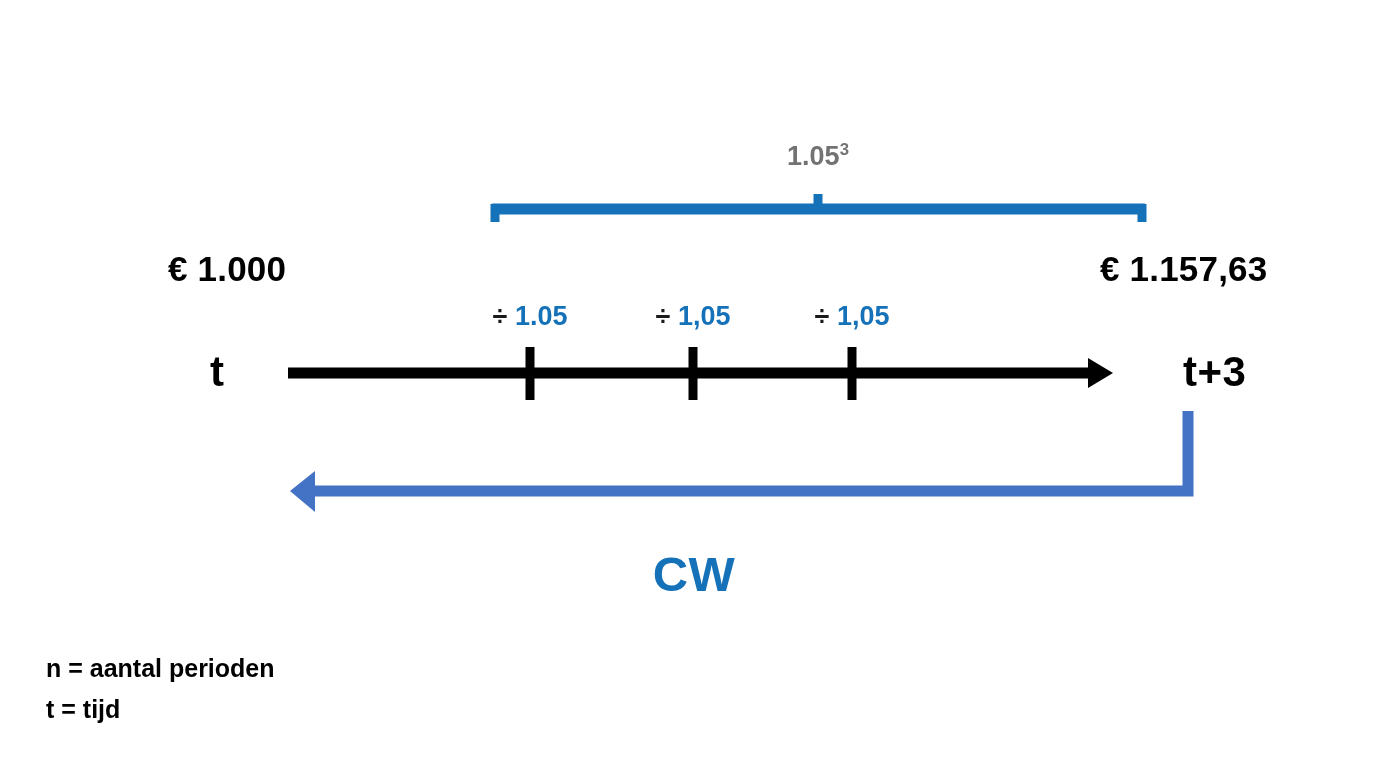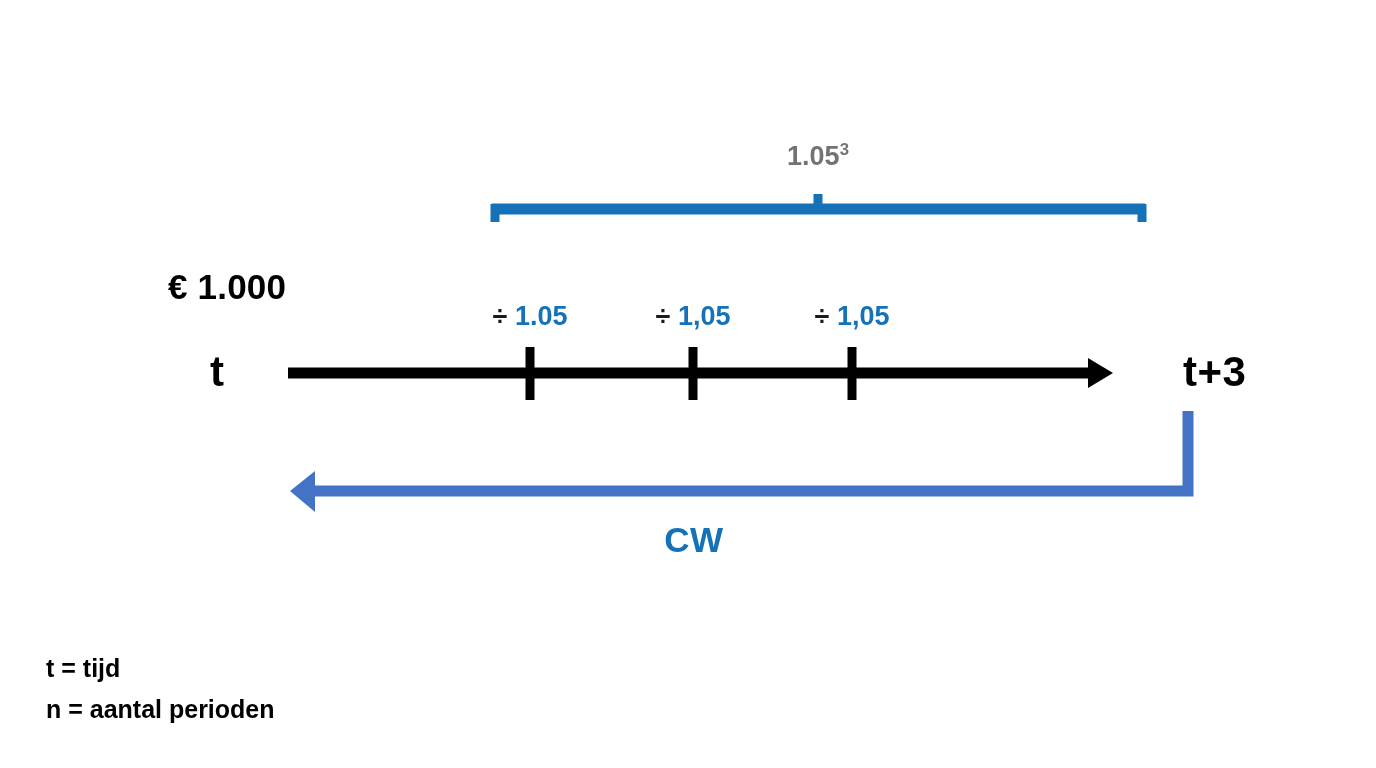--- a/index.html
+++ b/index.html
@@ -33,21 +33,20 @@
     white-space: nowrap;
     line-height: 1;
   }
 
   
   .amount {
     font-weight: bold;
     color: #000000;
     font-size: 35px;
     letter-spacing: 0.2px;
-    margin-top: 18px;
   }
   #amount-start { left: 168px; top: 251px; }
   #amount-end   { left: 1100px; top: 251px; }
 
   
   .time-label {
     font-weight: bold;
     color: #000000;
     font-size: 42px;
     letter-spacing: 0.5px;
@@ -79,24 +78,24 @@
   }
   #brace-label sup {
     font-size: 0.62em;
     vertical-align: super;
     line-height: 0;
   }
 
   
   #cw-label {
     font-weight: bold;
-    font-size: 35px;
+    font-size: 49px;
     color: #1571B8;
     left: 694px;
-    top: 522px;
+    top: 550px;
     transform: translateX(-50%);
     letter-spacing: 0.5px;
   }
 
   
   #legend {
     position: absolute;
     left: 46px;
     top: 648px;
     color: #000000;
@@ -143,20 +142,21 @@
     <line x1="852" y1="347" x2="852" y2="400" stroke="#000000" stroke-width="9"></line>
   </svg>
 
   <svg class="layer" viewBox="0 0 1376 768" xmlns="http://www.w3.org/2000/svg">
     <path d="M 1188 411 L 1188 491 L 313 491" stroke="#4472C4" stroke-width="11" fill="none" stroke-linejoin="miter" stroke-linecap="butt"></path>
     <polygon points="315,471 315,512 290,491" fill="#4472C4"></polygon>
   </svg>
 
   <div class="abs amount" id="amount-start">€ 1.000</div>
 
+  <div class="abs amount" id="amount-end">€ 1.157,63</div>
 
   <div class="abs time-label" id="time-start">t</div>
 
   <div class="abs time-label" id="time-end">t+3</div>
 
   <div class="abs factor-label" style="left:530px;">
     <span class="op">÷</span><span>&nbsp;</span><span>1.05</span>
   </div>
 
   <div class="abs factor-label" style="left:693px;">
@@ -165,17 +165,17 @@
 
   <div class="abs factor-label" style="left:852px;">
     <span class="op">÷</span><span>&nbsp;</span><span>1,05</span>
   </div>
 
   <div class="abs" id="brace-label"><span>1.05</span><sup>3</sup></div>
 
   <div class="abs" id="cw-label">CW</div>
 
   <div id="legend">
+    <div>n = aantal perioden</div>
     <div>t = tijd</div>
-    <div>n = aantal perioden</div>
   </div>
 
 </div>
 
 </body></html>

